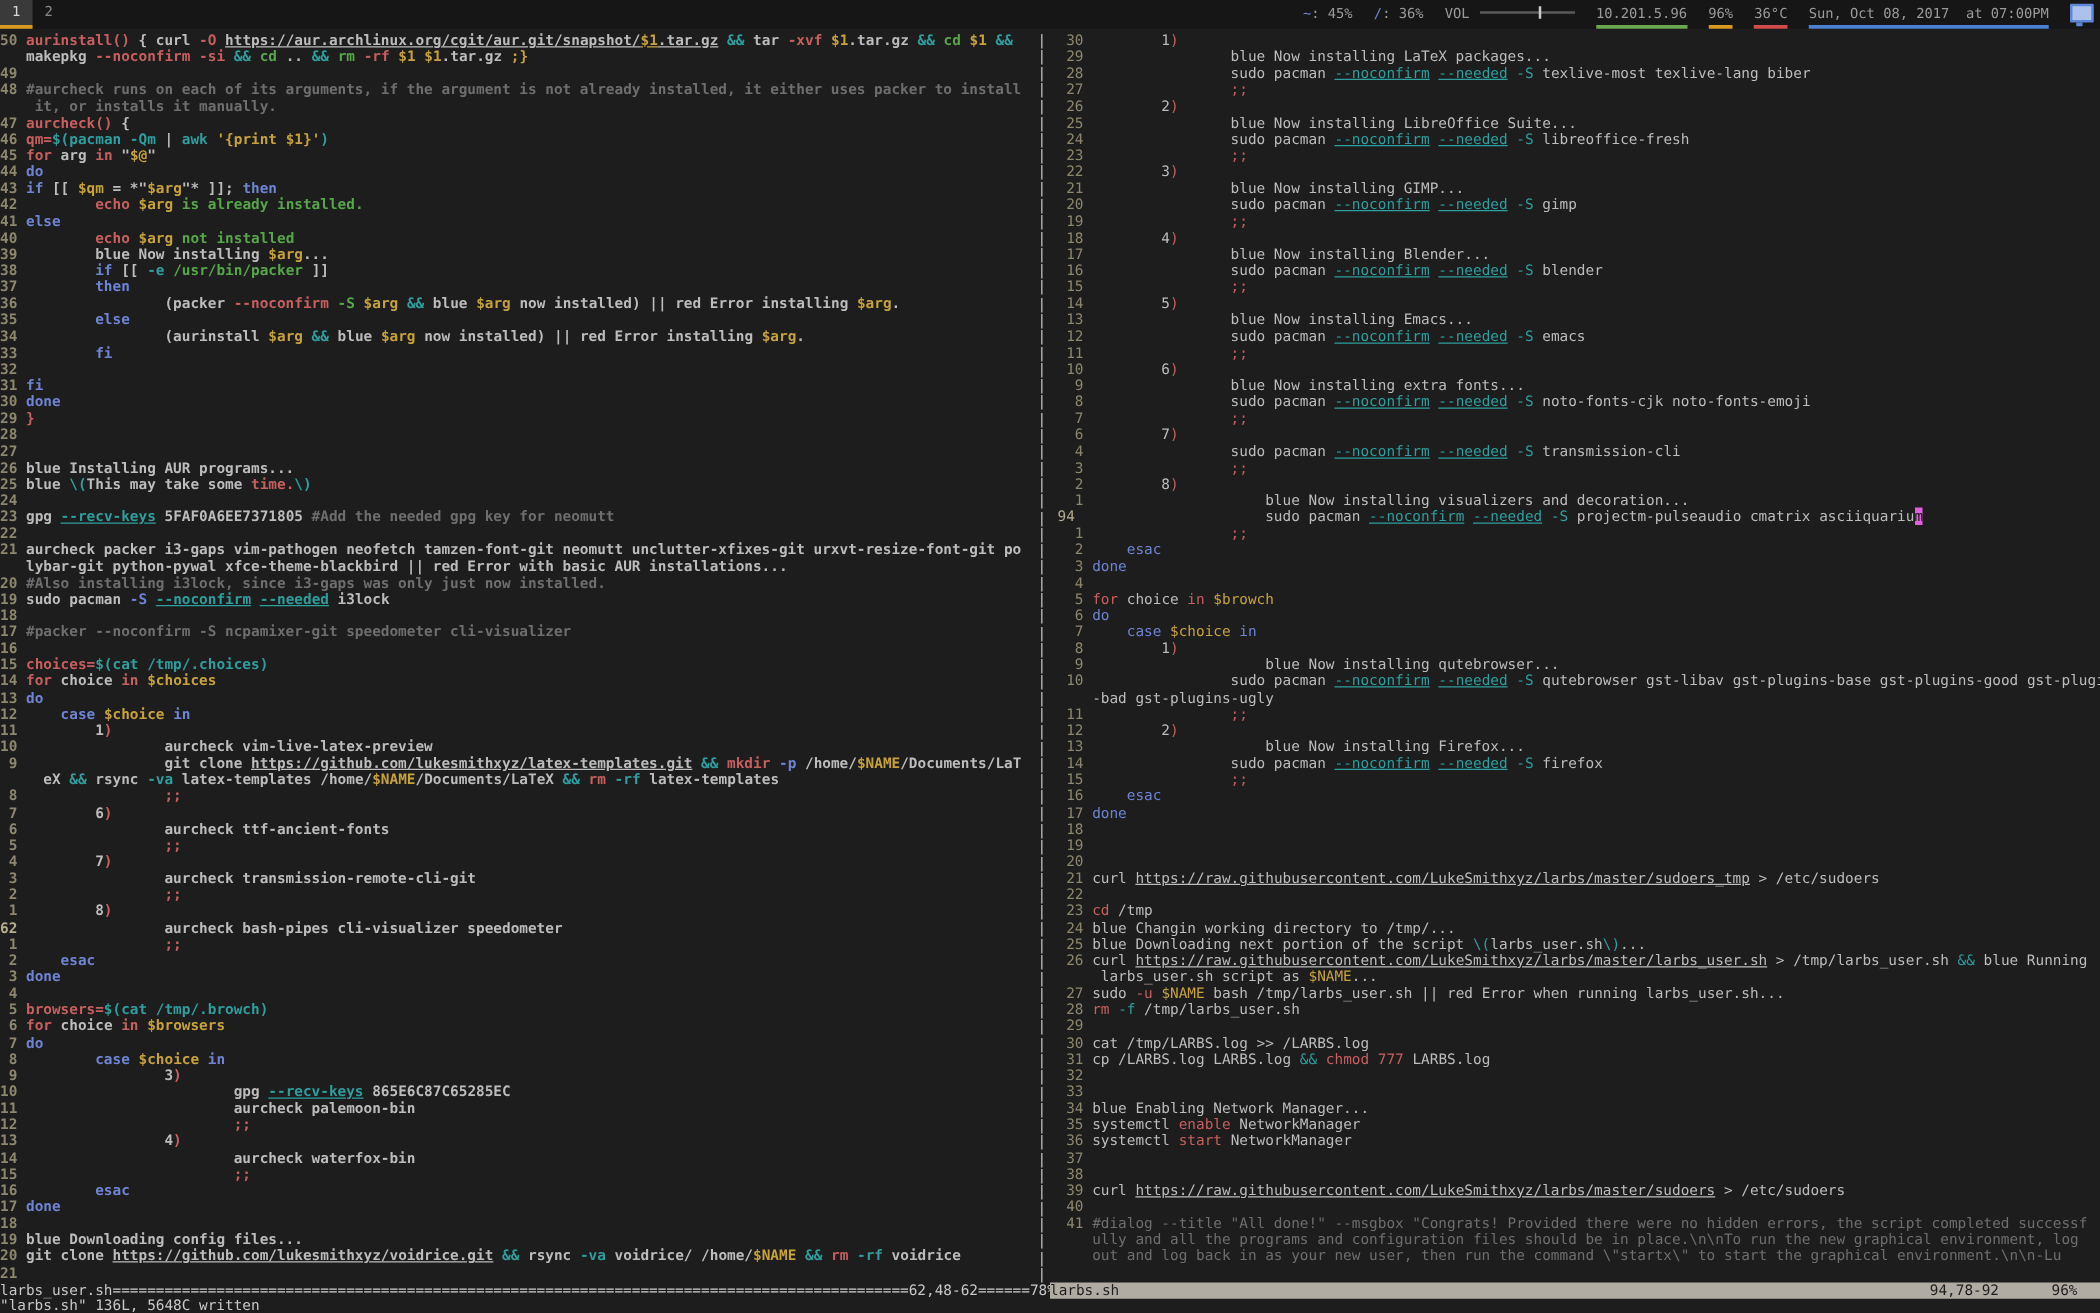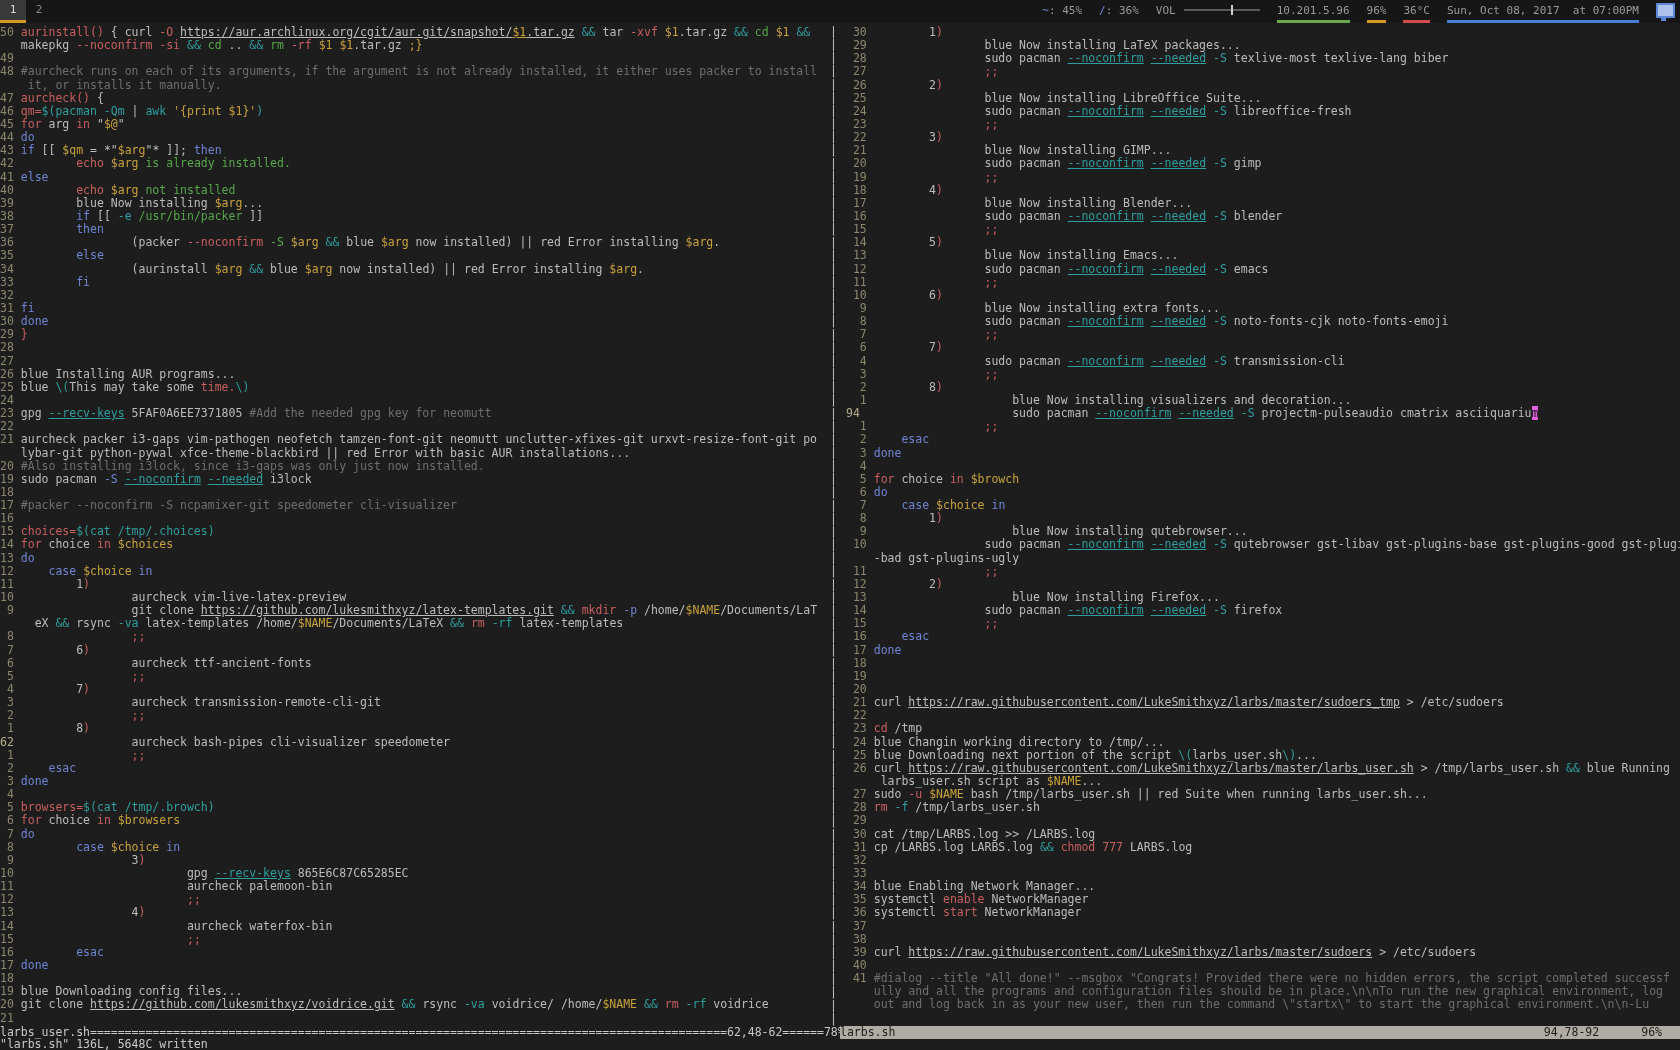--- a/index.html
+++ b/index.html
@@ -19,21 +19,21 @@
   .vol-track{width:76px;height:2px;background:#5a5a5a;position:relative;margin-left:8px;}
   .vol-fill{height:2px;background:#7cbf4f;}
   .vol-knob{position:absolute;top:-4px;width:2px;height:10px;background:#cccccc;}
   .tray{display:flex;align-items:center;}
   .disp{width:15px;height:11px;border:2px solid #5f87d7;background:#adc2ea;border-radius:1px;position:relative;}
   .disp:after{content:"";position:absolute;left:3px;bottom:-5px;width:5px;height:3px;background:#5f87d7;}
   
   .vim{position:absolute;left:0;top:26px;width:1680px;height:1000px;background:#1d1d1d;
     font-size:11.5px;line-height:13.15px;}
   .pane{position:absolute;top:0;overflow:hidden;height:1000px;}
-  #lpane{left:0;width:932px;}
+  #lpane{left:0;width:932px;font-weight:bold;}
   #rpane{left:846px;width:834px;}
   #sep{position:absolute;left:830px;top:0;margin:0;color:#c4c4c4;font:inherit;}
   .row{height:13.15px;white-space:pre;}
   .num{color:#8d876e;} .cnum .num{color:#b5ae8e;margin-top:14px;}
   .t-f{color:#bcbcbc;} .t-r{color:#c75f5f;} .t-g{color:#57a64a;} .t-y{color:#c7a23c;}
   .t-b{color:#6f84d2;} .t-c{color:#2f9e9e;} .t-k{color:#6e6e6e;}
   .t-o{color:#2f9e9e;text-decoration:underline;}
   .t-u{color:#bcbcbc;text-decoration:underline;}
   .t-uy{color:#c7a23c;text-decoration:underline;}
   .t-m{background:#e060e0;color:#141414;}
@@ -272,21 +272,21 @@
       <div class="row"><span class="num"> 18 </span></div>
       <div class="row"><span class="num"> 19 </span></div>
       <div class="row"><span class="num"> 20 </span></div>
       <div class="row"><span class="num"> 21 </span><span class="t-f">curl </span><span class="t-u">https://raw.githubusercontent.com/LukeSmithxyz/larbs/master/sudoers_tmp</span><span class="t-f"> &gt; /etc/sudoers</span></div>
       <div class="row"><span class="num"> 22 </span></div>
       <div class="row"><span class="num"> 23 </span><span class="t-r">cd</span><span class="t-f"> /tmp</span></div>
       <div class="row"><span class="num"> 24 </span><span class="t-f">blue Changin working directory to /tmp/...</span></div>
       <div class="row"><span class="num"> 25 </span><span class="t-f">blue Downloading next portion of the script </span><span class="t-c">\(</span><span class="t-f">larbs_user.sh</span><span class="t-c">\)</span><span class="t-f">...</span></div>
       <div class="row"><span class="num"> 26 </span><span class="t-f">curl </span><span class="t-u">https://raw.githubusercontent.com/LukeSmithxyz/larbs/master/larbs_user.sh</span><span class="t-f"> &gt; /tmp/larbs_user.sh </span><span class="t-c">&amp;&amp;</span><span class="t-f"> blue Running</span></div>
       <div class="row"><span class="num">    </span><span class="t-f"> larbs_user.sh script as </span><span class="t-y">$NAME</span><span class="t-f">...</span></div>
-      <div class="row"><span class="num"> 27 </span><span class="t-f">sudo </span><span class="t-r">-u</span><span class="t-f"> </span><span class="t-y">$NAME</span><span class="t-f"> bash /tmp/larbs_user.sh || red Suite when running larbs_user.sh...</span></div>
+      <div class="row"><span class="num"> 27 </span><span class="t-f">sudo </span><span class="t-r">-u</span><span class="t-f"> </span><span class="t-y">$NAME</span><span class="t-f"> bash /tmp/larbs_user.sh || red Error when running larbs_user.sh...</span></div>
       <div class="row"><span class="num"> 28 </span><span class="t-r">rm</span><span class="t-f"> </span><span class="t-c">-f</span><span class="t-f"> /tmp/larbs_user.sh</span></div>
       <div class="row"><span class="num"> 29 </span></div>
       <div class="row"><span class="num"> 30 </span><span class="t-f">cat /tmp/LARBS.log &gt;&gt; /LARBS.log</span></div>
       <div class="row"><span class="num"> 31 </span><span class="t-f">cp /LARBS.log LARBS.log </span><span class="t-c">&amp;&amp;</span><span class="t-f"> </span><span class="t-r">chmod</span><span class="t-f"> </span><span class="t-r">777</span><span class="t-f"> LARBS.log</span></div>
       <div class="row"><span class="num"> 32 </span></div>
       <div class="row"><span class="num"> 33 </span></div>
       <div class="row"><span class="num"> 34 </span><span class="t-f">blue Enabling Network Manager...</span></div>
       <div class="row"><span class="num"> 35 </span><span class="t-f">systemctl </span><span class="t-r">enable</span><span class="t-f"> NetworkManager</span></div>
       <div class="row"><span class="num"> 36 </span><span class="t-f">systemctl </span><span class="t-r">start</span><span class="t-f"> NetworkManager</span></div>
       <div class="row"><span class="num"> 37 </span></div>

